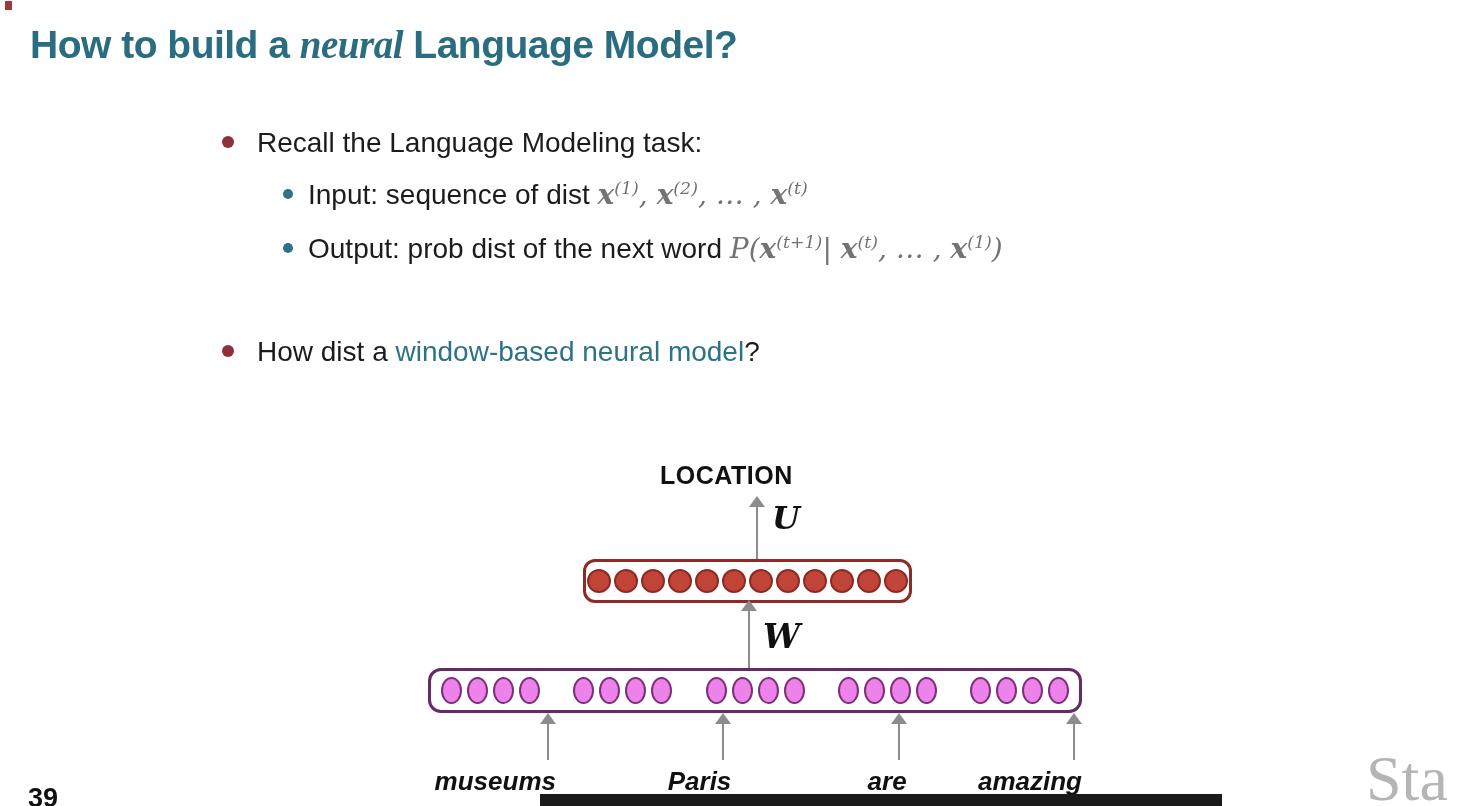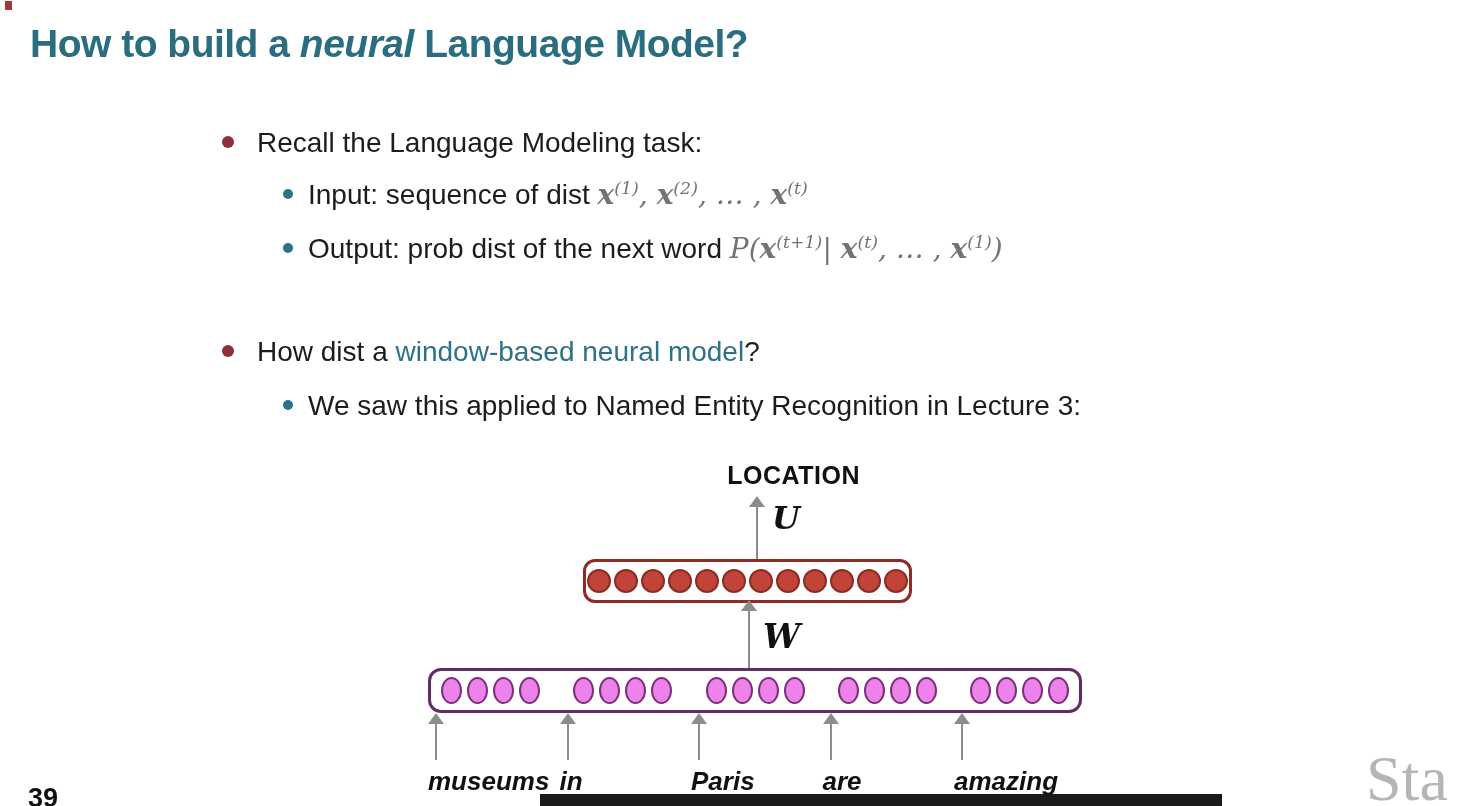--- a/index.html
+++ b/index.html
@@ -11,34 +11,34 @@
     font-family:"Liberation Sans",sans-serif;
     color:#1c1c1c;
   }
   
   #title{
     position:absolute;left:30px;top:22px;
     font-size:39px;font-weight:700;
     color:var(--title_teal);
     white-space:nowrap;letter-spacing:-0.5px;
   }
-  #title .em{font-style:italic;}
+  #title .em{font-style:italic;font-family:Liberation Serif, serif;}
   
   .line{position:absolute;font-size:28px;white-space:nowrap;color:#1c1c1c;}
   .dot{display:inline-block;border-radius:50%;vertical-align:middle;position:relative;top:-3px;}
   .l1 .dot{width:12px;height:12px;background:var(--maroon_bullet);margin-right:23px;}
   .l2 .dot{width:10px;height:10px;background:var(--teal_text);margin-right:15px;}
   .teal{color:var(--teal_text);}
   
   .math{font-family:"DejaVu Serif",serif;font-style:italic;font-size:28px;color:#737373;}
   .math .mb{font-weight:700;}
   .math sup{font-size:0.62em;line-height:0;}
   
   #location-label{
-    position:absolute;left:660px;top:461px;width:200px;text-align:right;
+    position:absolute;left:660px;top:461px;width:200px;text-align:left;
     font-size:25px;font-weight:600;color:#111;letter-spacing:0.5px;
   }
   .arrow{position:absolute;width:16px;}
   .arrow .head{margin:0 auto;width:0;height:0;
     border-left:8px solid transparent;border-right:8px solid transparent;
     border-bottom:11px solid var(--arrow_gray);}
   .arrow .shaft{margin:0 auto;width:2px;background:var(--arrow_gray);}
   #arrow-u{left:749px;top:496px;}
   #arrow-u .shaft{height:52px;}
   #arrow-w{left:741px;top:600px;}
@@ -65,21 +65,21 @@
     padding:0 10px;background:#fff;
   }
   .unit-group{display:flex;gap:5px;}
   .unit-pink{width:21px;height:27px;border-radius:50%;
     background:var(--input_unit_fill);border:2px solid var(--input_unit_border);
     box-sizing:border-box;flex:0 0 auto;}
   #words-row{
     position:absolute;left:428px;top:713px;width:654px;
     display:flex;justify-content:space-between;
   }
-  .word-col{width:128px;display:flex;flex-direction:column;align-items:flex-start;}
+  .word-col{width:128px;display:flex;flex-direction:column;align-items:flex-end;}
   .v-arrow{position:relative;width:16px;height:47px;margin-bottom:6px;}
   .v-arrow .head{position:absolute;left:0;top:0;width:0;height:0;
     border-left:8px solid transparent;border-right:8px solid transparent;
     border-bottom:11px solid var(--arrow_gray);}
   .v-arrow .shaft{position:absolute;left:7px;top:9px;width:2px;height:38px;background:var(--arrow_gray);}
   .word-label{font-size:26px;font-style:italic;font-weight:600;color:#111;white-space:nowrap;}
   .word-label.underlined{border-bottom:3px solid #111;padding-bottom:1px;}
   
   #page-number{position:absolute;left:28px;top:783px;font-size:27px;font-weight:600;color:#111;}
   #bottom-bar{position:absolute;left:540px;top:794px;width:682px;height:14px;background:#1a1a1a;}
@@ -110,23 +110,20 @@
   </div>
 
   <div class="line l2" style="left:283px;top:232px;">
     <span class="dot"></span><span>Output: prob dist of the next word </span><span class="math"><span>P(</span><span class="mb">x</span><sup>(t+1)</sup><span>| </span><span class="mb">x</span><sup>(t)</sup><span>, … , </span><span class="mb">x</span><sup>(1)</sup><span>)</span></span>
   </div>
 
   <div class="line l1" style="left:222px;top:336px;">
     <span class="dot"></span><span>How dist a </span><span class="teal">window-based neural model</span><span>?</span>
   </div>
 
-  <div class="line l2" style="left:283px;top:390px;">
-    <span class="dot"></span><span>We saw this applied to Named Entity Recognition in Lecture 3:</span>
-  </div>
 
   <div id="location-label">LOCATION</div>
 
   <div id="arrow-u" class="arrow">
     <div class="head"></div>
     <div class="shaft"></div>
   </div>
   <div id="u-label" class="matrix-label">U</div>
 
   <div id="hidden-box">
@@ -189,27 +186,20 @@
           <div class="head"></div>
           <div class="shaft"></div>
         </div>
         <div class="word-label">museums</div>
       </div>
       <div class="word-col">
         <div class="v-arrow">
           <div class="head"></div>
           <div class="shaft"></div>
         </div>
-        <div class="word-label">in</div>
-      </div>
-      <div class="word-col">
-        <div class="v-arrow">
-          <div class="head"></div>
-          <div class="shaft"></div>
-        </div>
         <div class="word-label underlined">Paris</div>
       </div>
       <div class="word-col">
         <div class="v-arrow">
           <div class="head"></div>
           <div class="shaft"></div>
         </div>
         <div class="word-label">are</div>
       </div>
       <div class="word-col">

